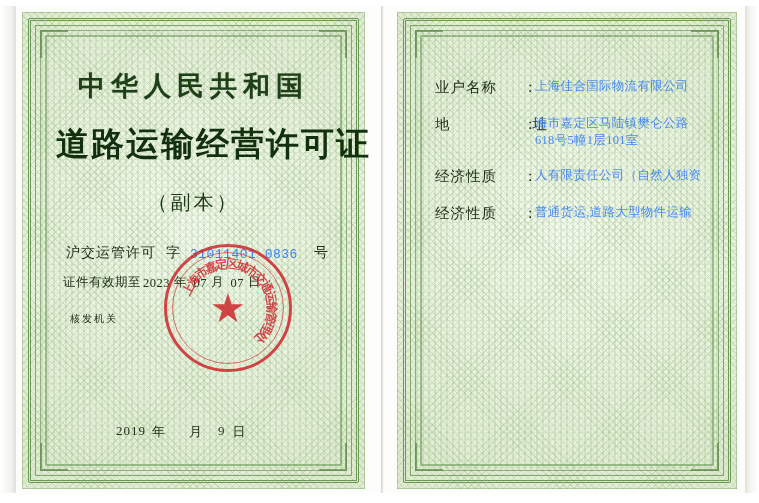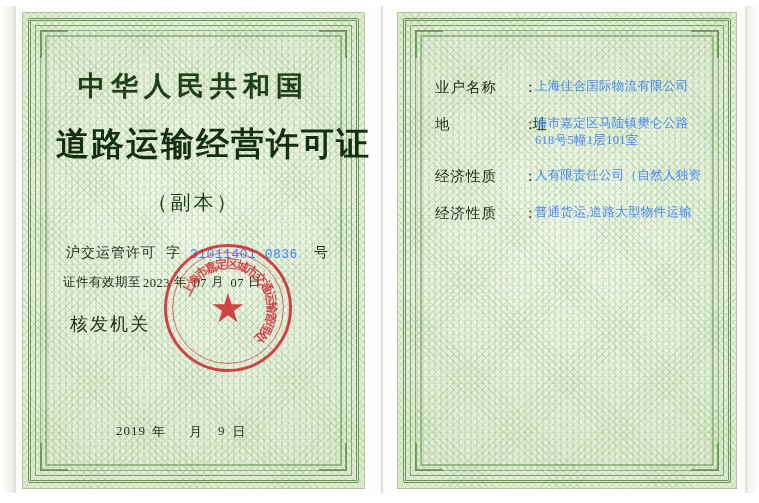--- a/index.html
+++ b/index.html
@@ -169,21 +169,21 @@
     padding-left: 6px;
   }
   .valid-row .v { margin: 0 1px; letter-spacing: 0.5px; }
   .valid-row .unit { margin: 0 6px 0 3px; }
 
   .issuer-row {
     position: absolute;
     left: 14px;
     top: 268px;
     font-family: "Liberation Serif", serif;
-    font-size: 18px;
+    font-size: 10px;
     letter-spacing: 2px;
     color: #22301c;
   }
   .date-row {
     position: absolute;
     left: 60px;
     bottom: 16px;
     display: flex;
     align-items: flex-start;
     font-family: "Liberation Serif", serif;

